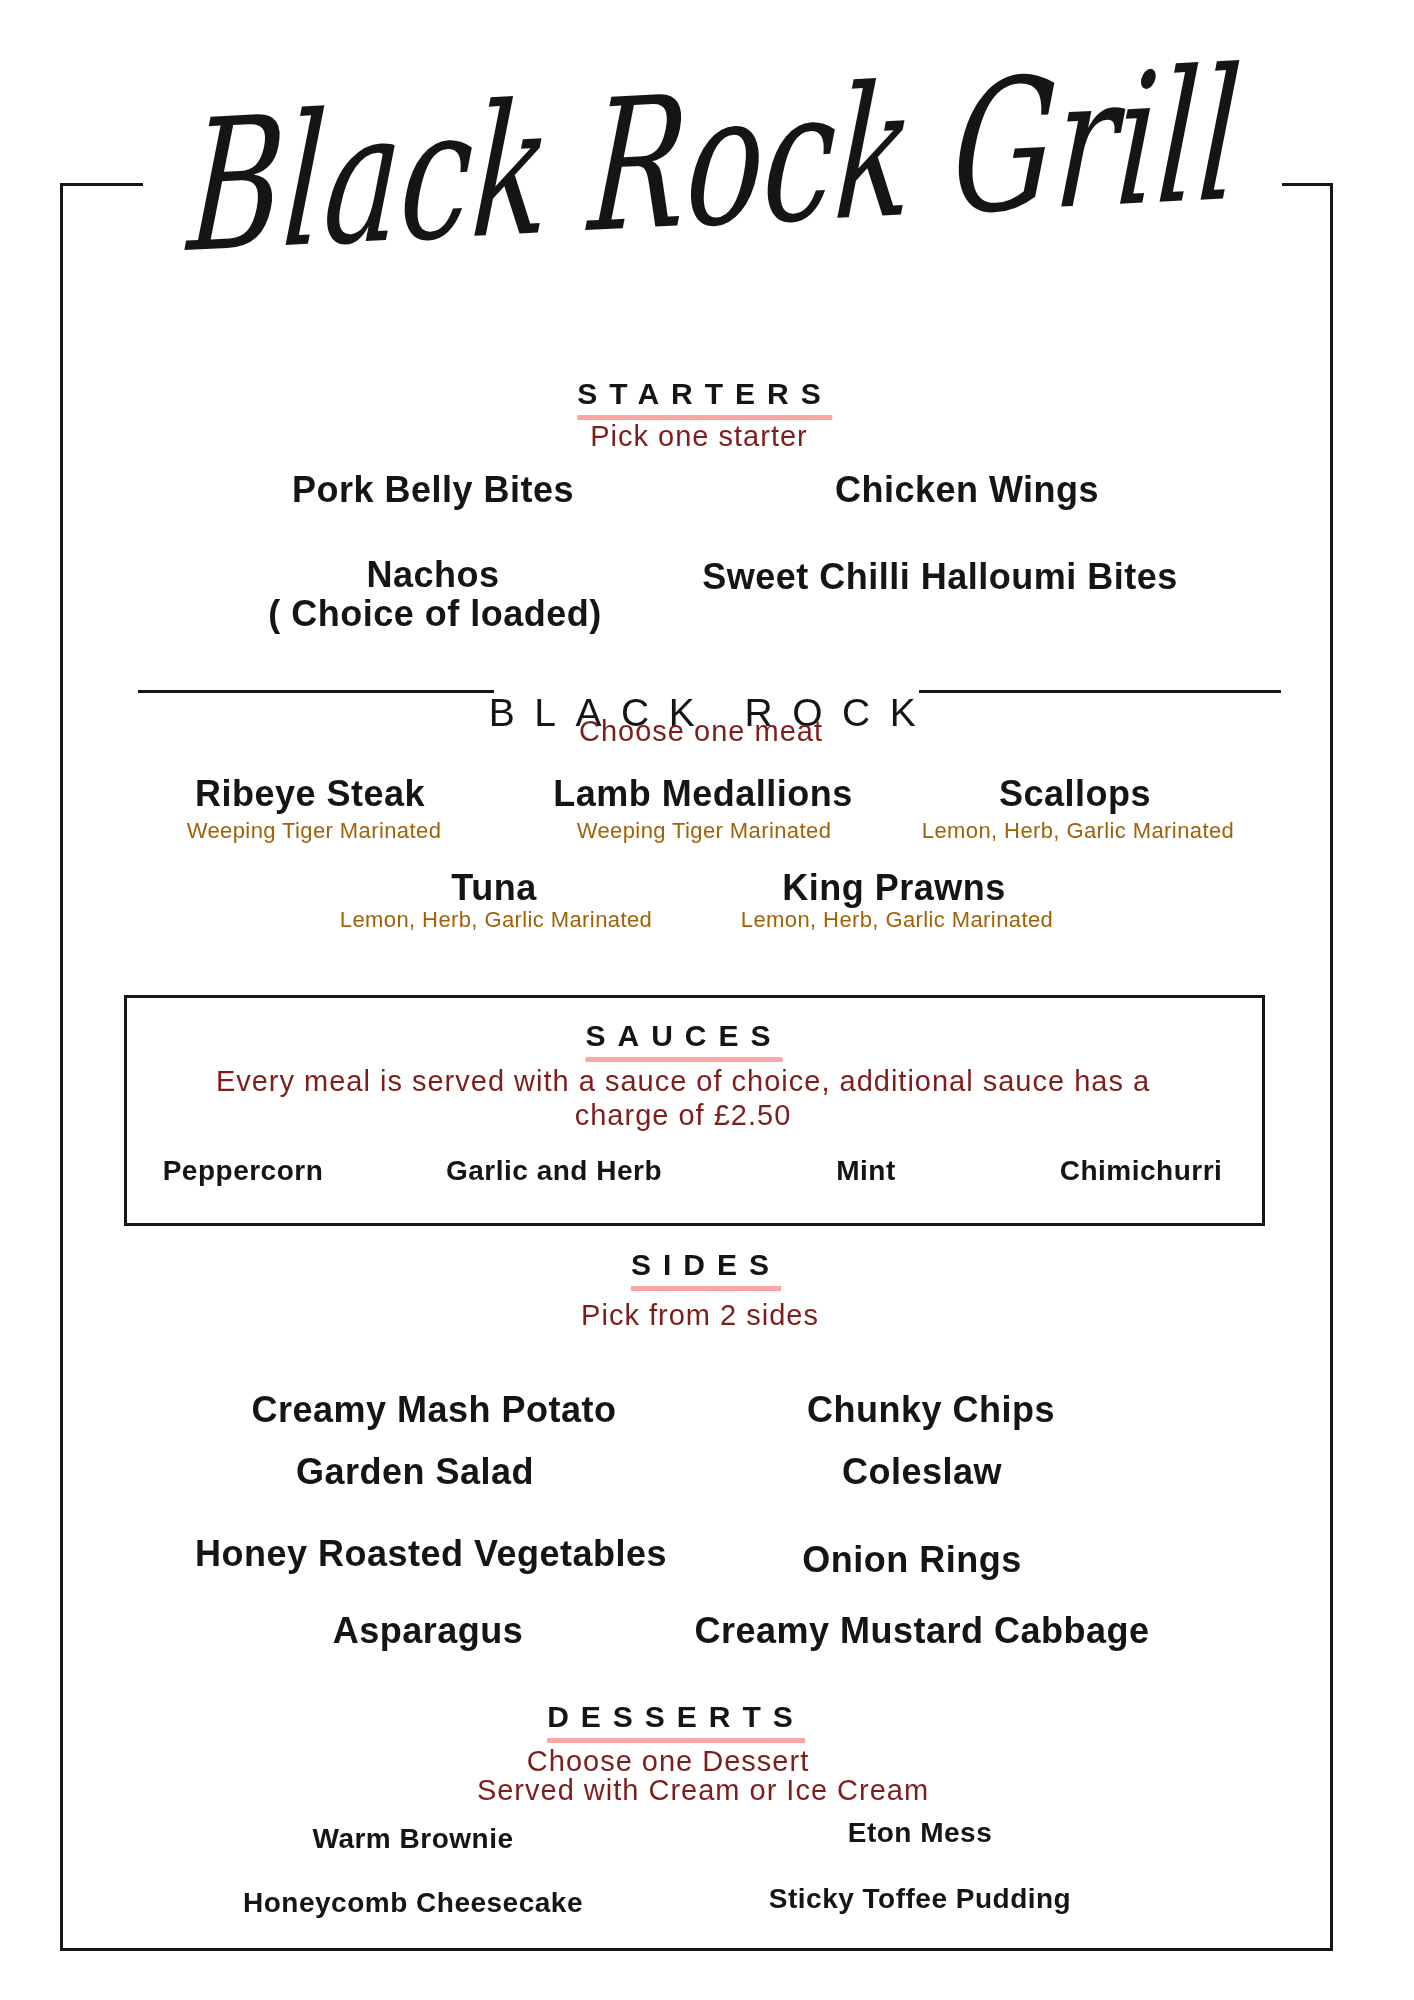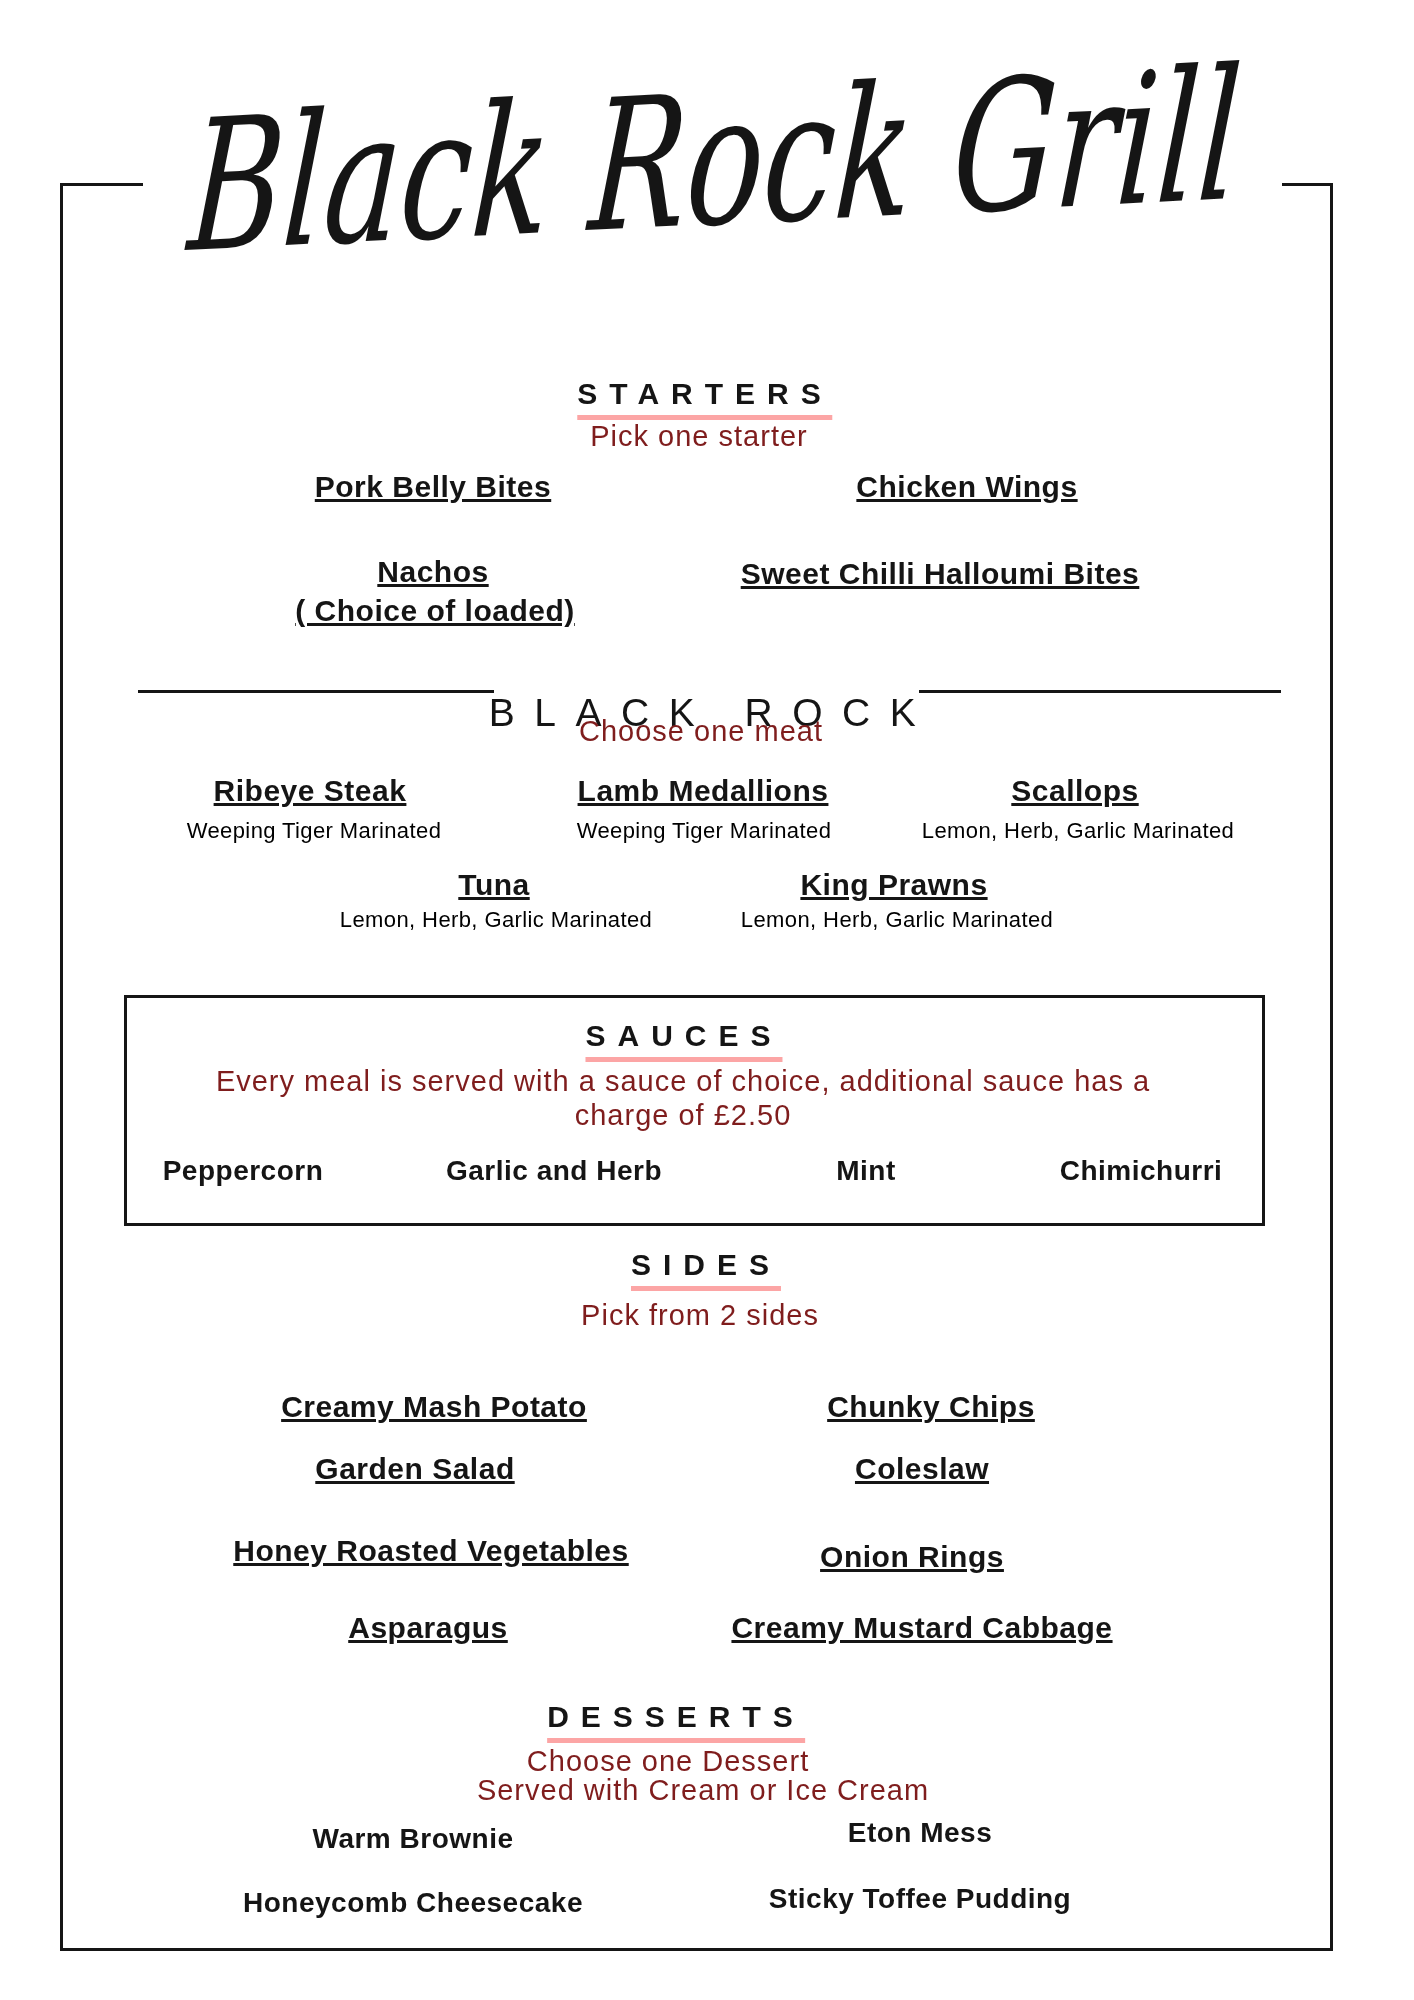--- a/index.html
+++ b/index.html
@@ -16,23 +16,23 @@
     font-size:182px;line-height:1.25;font-weight:500;
     transform:scaleX(.70) skewX(-7deg) rotate(-2deg);transform-origin:50% 50%;
   }
   
   .st{
     font-weight:700;font-size:30px;letter-spacing:.4em;
     border-bottom:5px solid #fca5a5;padding-bottom:6px;
   }
   .st-noline{font-weight:400;font-size:39px;letter-spacing:.5em;margin-top:15px;}
   .sub{font-weight:400;font-size:29px;letter-spacing:1px;color:#7f1d1d;}
-  .name{font-weight:700;font-size:30px;letter-spacing:.5px;text-decoration:underline;}
+  .name{font-weight:700;font-size:36px;letter-spacing:.5px;}
   .name-sm{font-weight:700;font-size:28px;letter-spacing:.5px;}
-  .marinade{font-weight:400;font-size:22px;letter-spacing:.4px;color:#000000;}
+  .marinade{font-weight:400;font-size:22px;letter-spacing:.4px;color:#a16207;}
   .hline{position:absolute;height:3px;background:#151515;}
   .vline{position:absolute;width:3px;background:#151515;}
   .sauces-box{position:absolute;left:124px;top:995px;width:1141px;height:231px;border:3px solid #151515;box-sizing:border-box;background:#fff;}
 </style>
 </head>
 <body>
 
 <div class="menu">
 
   <div>

